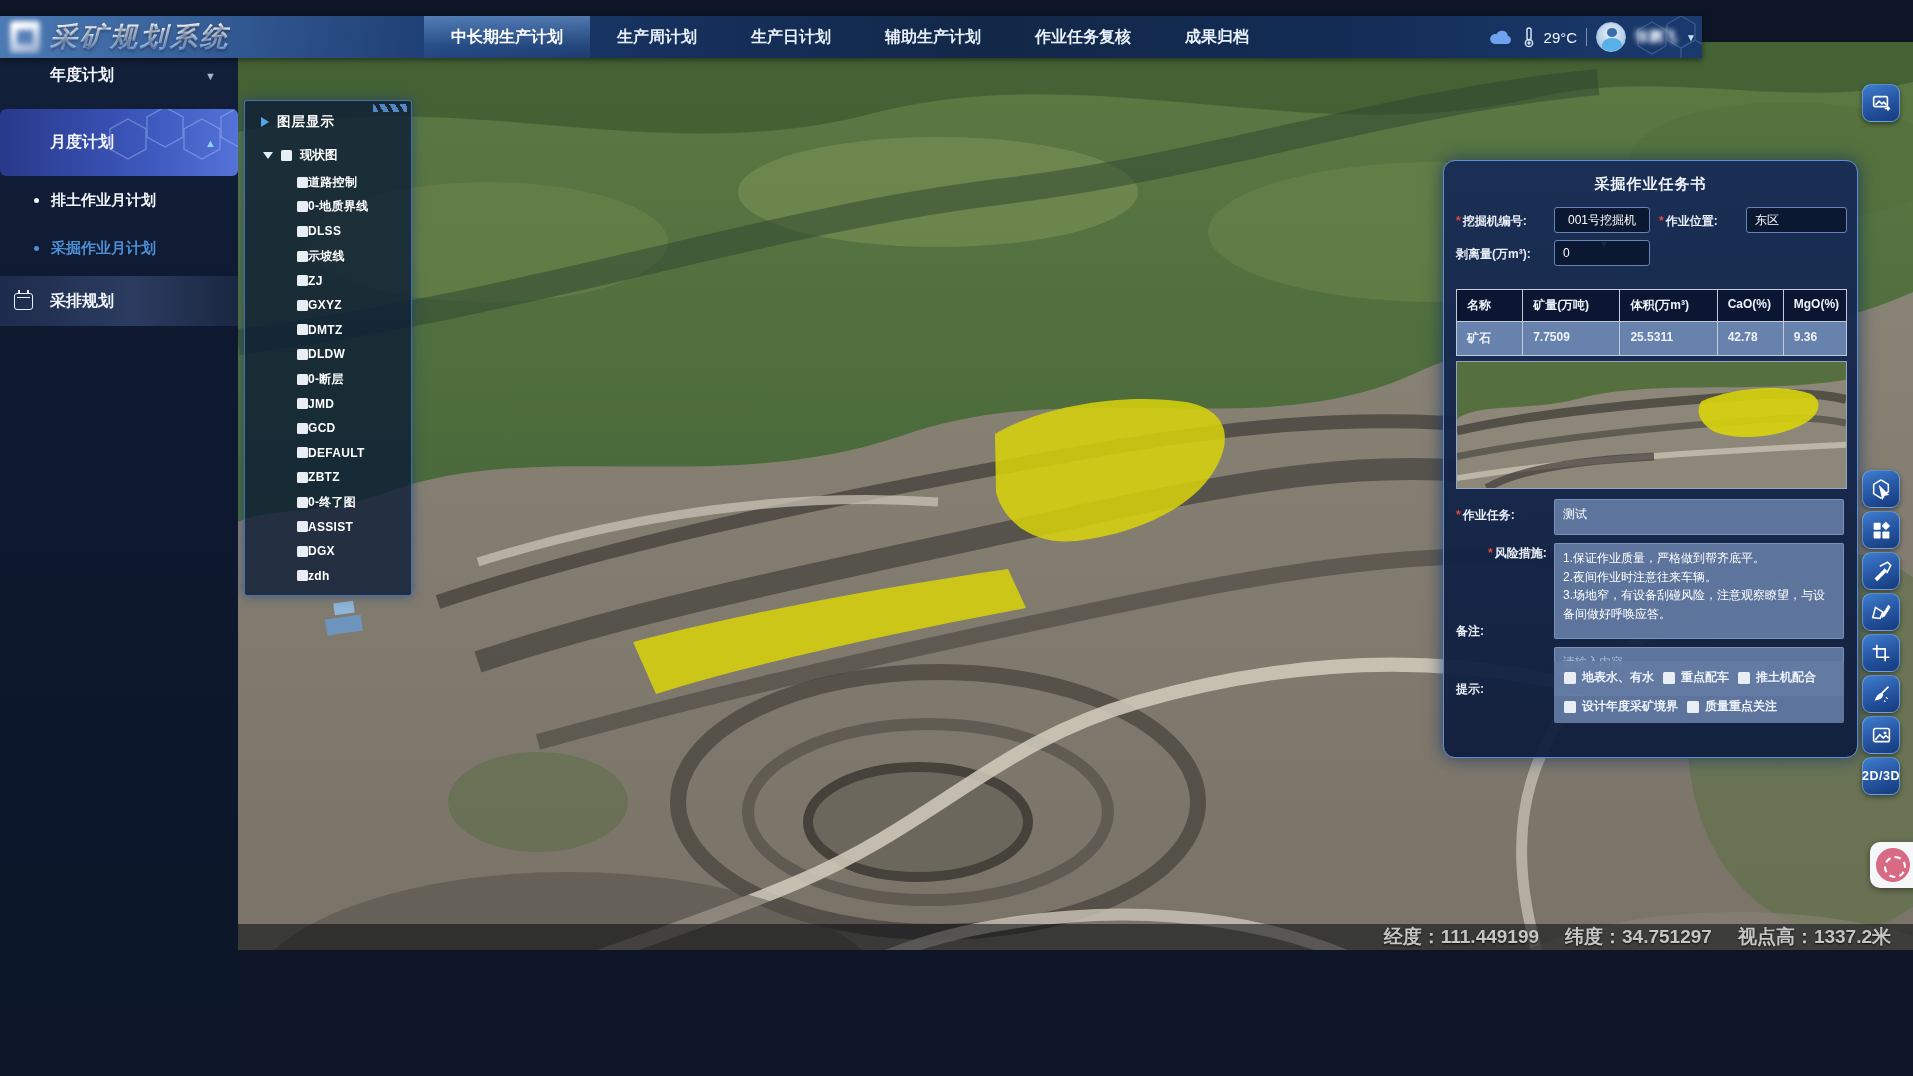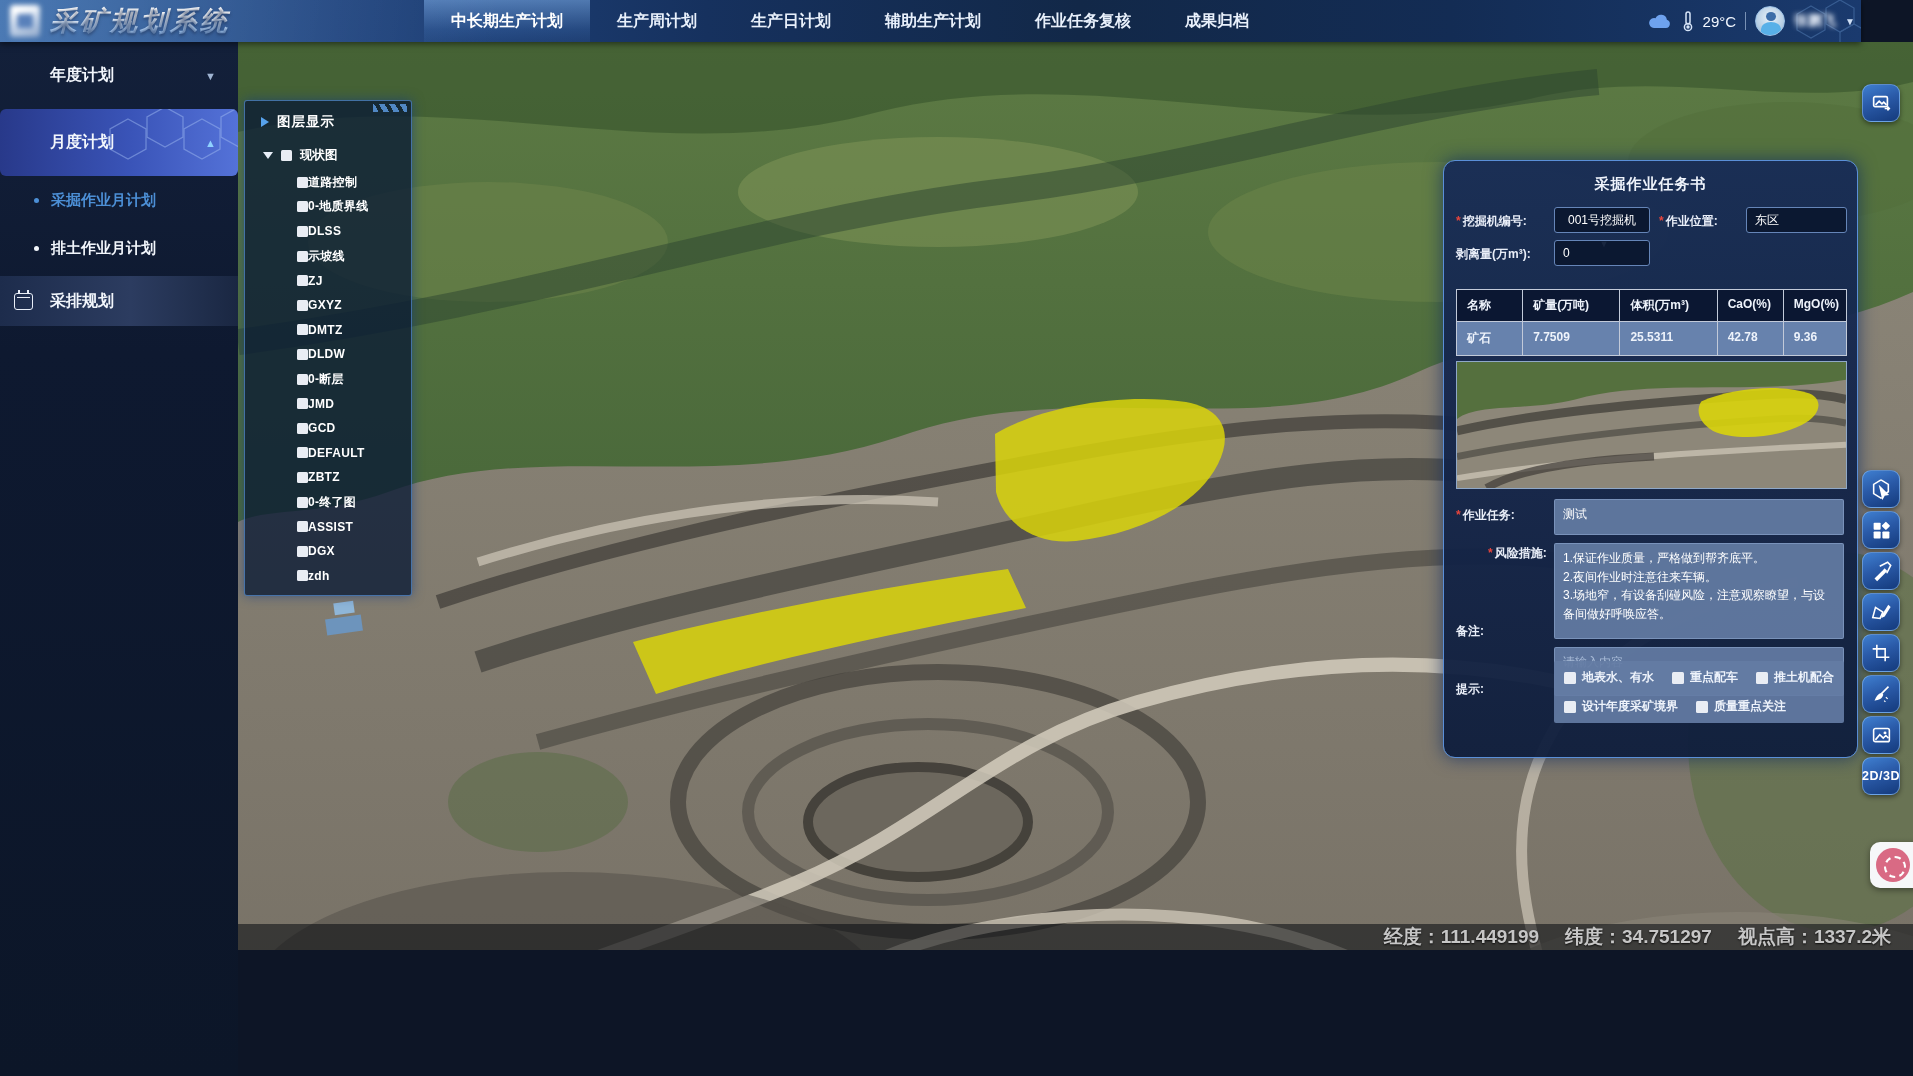--- a/index.html
+++ b/index.html
@@ -1,21 +1,21 @@
 <!DOCTYPE html>
 <html><head>
 <meta charset="utf-8">
 <style>
   * { margin:0; padding:0; box-sizing:border-box; }
   html,body { width:1913px; height:1076px; overflow:hidden; background:#0d1526;
     font-family:"Liberation Sans","DejaVu Sans",sans-serif; }
   #app { position:relative; width:1913px; height:1076px; overflow:hidden; }
 
   
-  .topbar { position:absolute; left:0; top:0; width:1861px; height:42px; z-index:50;
+  .topbar { position:absolute; left:0; top:16px; width:1702px; height:42px; z-index:50;
     background:linear-gradient(90deg,#2e64a8 0%,#204580 18%,#16315e 38%,#122848 58%,#132c54 78%,#1a3a6e 100%);
     box-shadow:0 2px 6px rgba(0,0,0,.5); }
   .topbar::after { content:""; position:absolute; left:0; top:0; width:45%; height:100%;
     background:linear-gradient(100deg,rgba(255,255,255,.14),rgba(255,255,255,0) 60%); pointer-events:none; }
   .brand { position:absolute; left:10px; top:0; height:42px; display:flex; align-items:center; gap:10px; }
   .logo-mark { width:30px; height:32px; border-radius:4px;
     background:linear-gradient(160deg,#ffffff 20%,#b9cbe4 60%,#7e99c0); filter:blur(2.5px); position:relative; }
   .logo-mark i { position:absolute; left:7px; top:9px; width:16px; height:14px; background:#3f6db0; border-radius:2px; }
   .app-title { font-size:27px; font-weight:bold; font-style:italic; letter-spacing:3px; color:#eef5ff;
     background:linear-gradient(180deg,#ffffff 35%,#9cc3f0 75%,#5f93d8);
@@ -94,21 +94,21 @@
   .tp-td { background:#6782ad; border-right:1px solid #c2cad9; font-size:12px; font-weight:bold; padding:8px 0 8px 10px; }
   .tp-th:last-child,.tp-td:last-child { border-right:none; }
   .thumb { position:absolute; left:12px; top:200px; width:391px; height:128px; border:1px solid #44engage; overflow:hidden; background:#8d8779; }
   .thumb svg { width:100%; height:100%; display:block; }
   .tp-area { position:absolute; left:110px; width:290px; background:rgba(100,124,164,.92); border:1px solid rgba(150,175,215,.5);
     border-radius:2px; color:#fff; font-size:12px; padding:5px 8px; line-height:1.55; font-family:"Liberation Sans","DejaVu Sans",sans-serif; }
   textarea.tp-area { resize:none; outline:none; }
   textarea.tp-area::placeholder { color:#a9bcd8; }
   .tips-box { position:absolute; left:110px; top:500px; width:290px; height:62px; background:rgba(100,124,164,.92);
     border-radius:2px; padding:8px 10px; display:flex; flex-direction:column; justify-content:space-between; }
-  .tips-row { display:flex; gap:18px; }
+  .tips-row { display:flex; gap:9px; }
   .tip { display:flex; align-items:center; gap:6px; font-size:12px; font-weight:bold; cursor:pointer; }
   .tip .cb { width:12px; height:12px; }
   .tp-btns { position:absolute; left:0; top:574px; width:100%; display:flex; justify-content:center; gap:12px; }
   .btn { height:29px; min-width:74px; border-radius:6px; font-size:13px; font-weight:bold; text-align:center;
     line-height:27px; cursor:pointer; padding:0 14px; }
   .btn-ghost { border:1px solid #7fa6e0; color:#dce9fb; background:rgba(30,55,100,.35); }
   .btn-primary { border:1px solid #8ec0f5; color:#fff;
     background:linear-gradient(180deg,#5e9bе8,#2a5cb0); background:linear-gradient(180deg,#5e9be8,#2a5cb0);
     box-shadow:0 0 8px rgba(80,150,240,.5); }
 
@@ -192,27 +192,27 @@
         <g fill="none" stroke="#9db8f0" stroke-width="1.3">
           <path d="M40,10 L58,20 L58,40 L40,50 L22,40 L22,20 Z"></path>
           <path d="M77,-2 L95,8 L95,28 L77,38 L59,28 L59,8 Z"></path>
           <path d="M114,10 L132,20 L132,40 L114,50 L96,40 L96,20 Z"></path>
           <path d="M151,-2 L169,8 L169,28 L151,38 L133,28 L133,8 Z"></path>
         </g>
       </svg>
       <span>月度计划</span>
       <span class="si-caret">▲</span>
     </div>
+    <div class="side-item si-sub">
+      <span class="dot"></span>
+      <span>排土作业月计划</span>
+    </div>
     <div class="side-item si-sub sel">
       <span class="dot"></span>
       <span>采掘作业月计划</span>
-    </div>
-    <div class="side-item si-sub">
-      <span class="dot"></span>
-      <span>排土作业月计划</span>
     </div>
     <div class="side-item si-plan">
       <span class="cal-icon"></span>
       <span>采排规划</span>
     </div>
   </aside>
 
   <main class="map">
 
     <svg class="terrain" viewBox="0 0 1675 1034" preserveAspectRatio="none">

